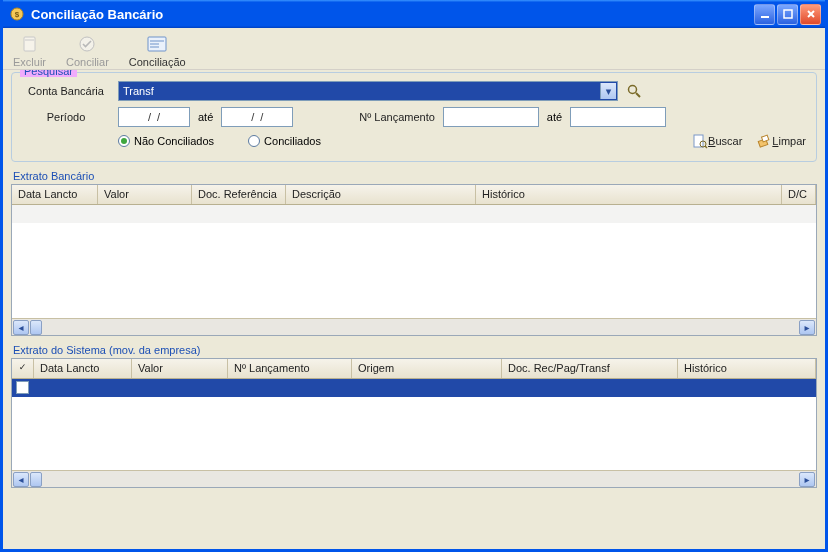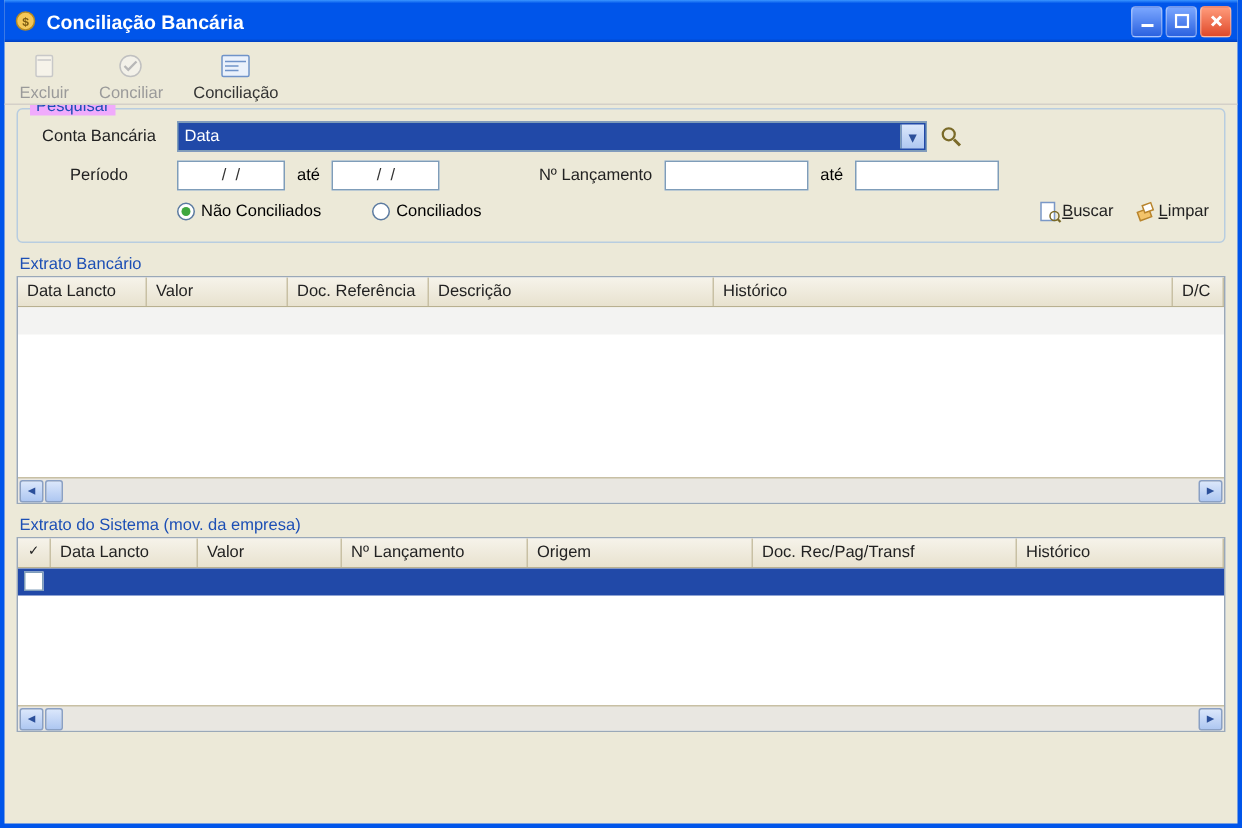--- a/index.html
+++ b/index.html
@@ -219,21 +219,21 @@
 
 <div class="window">
 
   <div class="titlebar">
     <span class="app-icon">
       <svg width="16" height="16" viewBox="0 0 16 16">
           <circle cx="8" cy="8" r="6" fill="#f4c858" stroke="#b88a20"></circle>
           <text x="8" y="11" text-anchor="middle" font-size="8" fill="#7a5a10">$</text>
         </svg>
     </span>
-    <span class="title">Conciliação Bancária</span>
+    <span class="title">Conciliação Bancário</span>
     <div class="winbtns">
       <div class="winbtn blue">
           <svg width="10" height="10">
             <rect x="1" y="7" width="8" height="2" fill="white"></rect>
           </svg>
         </div>
       <div class="winbtn blue">
           <svg width="10" height="10">
             <rect x="1" y="1" width="8" height="8" fill="none" stroke="white" stroke-width="1.5"></rect>
           </svg>
@@ -280,21 +280,21 @@
   </div>
 
   <div class="content">
 
     <div class="groupbox">
       <div class="grouplabel">Pesquisar</div>
 
       <div class="row">
         <div class="lbl w1">Conta Bancária</div>
         <div class="select">
-          <span>Data</span>
+          <span>Transf</span>
           <span class="dd">▾</span>
         </div>
         <span class="magnify">
           <svg width="16" height="16" viewBox="0 0 16 16">
               <circle cx="6.5" cy="6.5" r="4" fill="none" stroke="#7a6a28" stroke-width="1.5"></circle>
               <line x1="10" y1="10" x2="14" y2="14" stroke="#7a6a28" stroke-width="2"></line>
             </svg>
         </span>
       </div>
 

